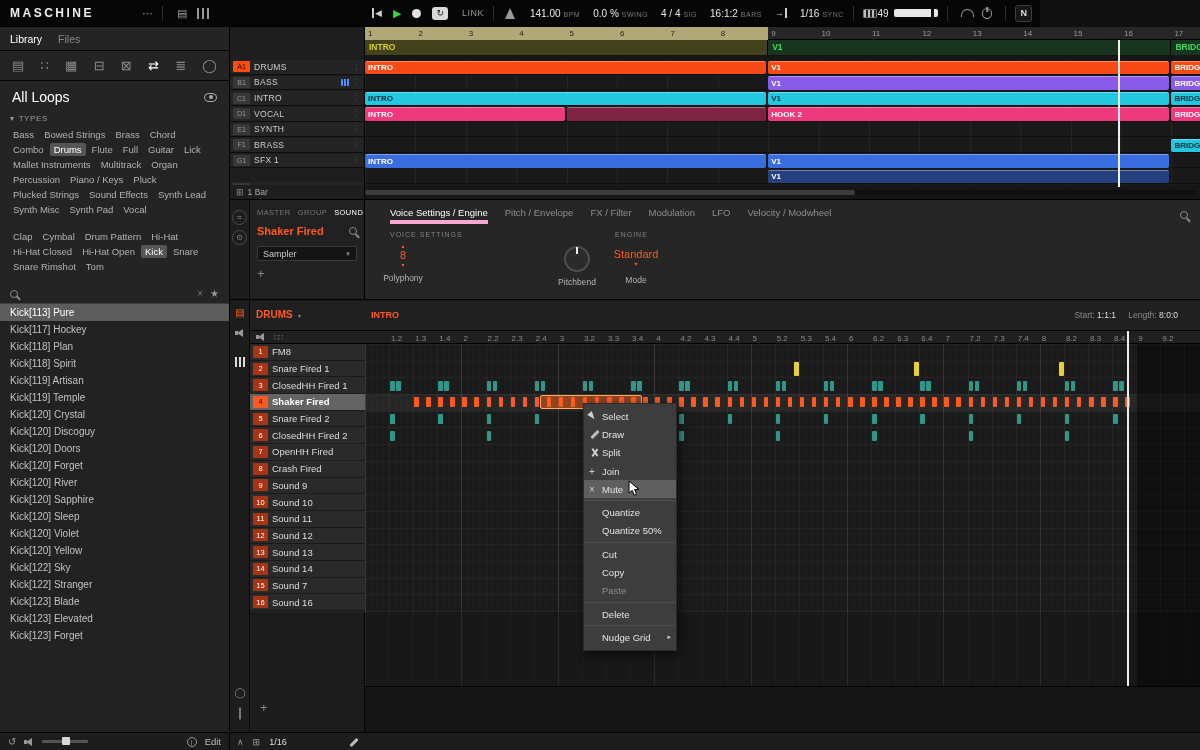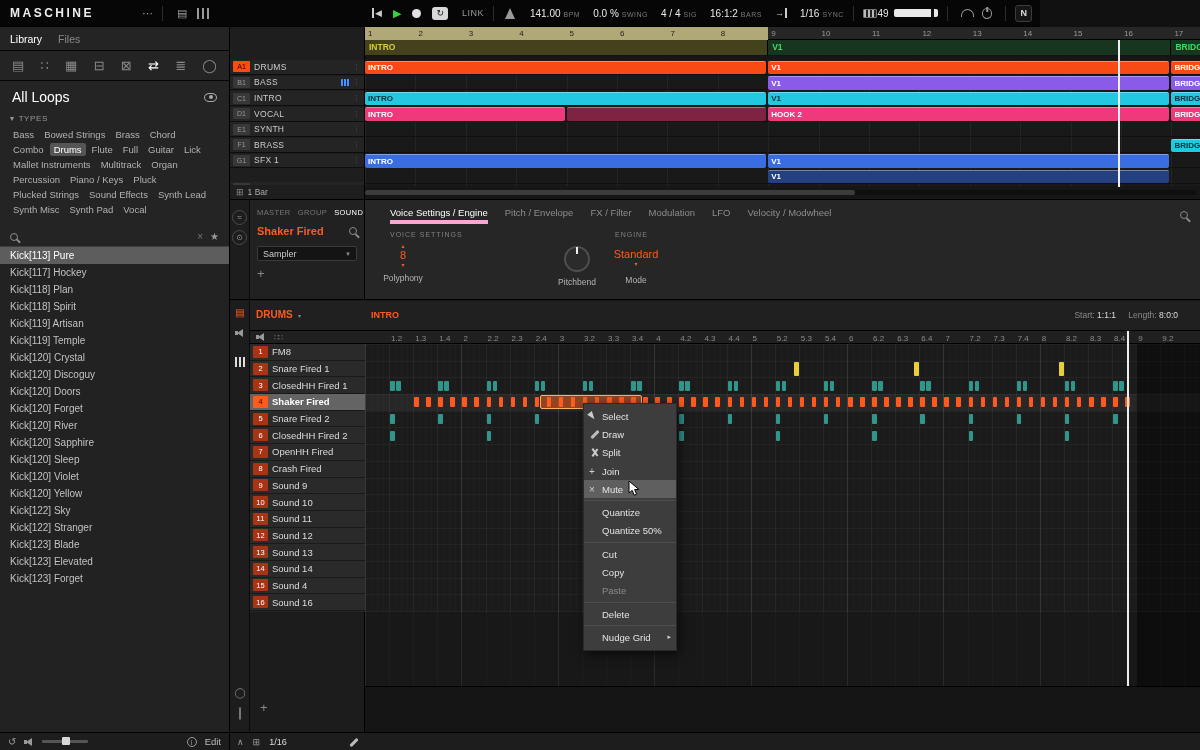--- a/index.html
+++ b/index.html
@@ -283,20 +283,32 @@
       <div class="tag">Percussion</div>
       <div class="tag">Piano / Keys</div>
       <div class="tag">Pluck</div>
       <div class="tag">Plucked Strings</div>
       <div class="tag">Sound Effects</div>
       <div class="tag">Synth Lead</div>
       <div class="tag">Synth Misc</div>
       <div class="tag">Synth Pad</div>
       <div class="tag">Vocal</div>
     </div>
+  <div class="cloud second">
+      <div class="tag">Clap</div>
+      <div class="tag">Cymbal</div>
+      <div class="tag">Drum Pattern</div>
+      <div class="tag">Hi-Hat</div>
+      <div class="tag">Hi-Hat Closed</div>
+      <div class="tag">Hi-Hat Open</div>
+      <div class="tag sel">Kick</div>
+      <div class="tag">Snare</div>
+      <div class="tag">Snare Rimshot</div>
+      <div class="tag">Tom</div>
+    </div>
   <div class="srch">
     <span class="mag"></span>
     <span class="x">×</span>
     <span class="star">★</span>
   </div>
   <div class="rlist">
       <div class="rrow sel">Kick[113] Pure</div>
       <div class="rrow">Kick[117] Hockey</div>
       <div class="rrow">Kick[118] Plan</div>
       <div class="rrow">Kick[118] Spirit</div>
@@ -570,21 +582,21 @@
         <div class="srow">
           <div class="snum">13</div>
           <div class="sname2">Sound 13</div>
         </div>
         <div class="srow">
           <div class="snum">14</div>
           <div class="sname2">Sound 14</div>
         </div>
         <div class="srow">
           <div class="snum">15</div>
-          <div class="sname2">Sound 4</div>
+          <div class="sname2">Sound 7</div>
         </div>
         <div class="srow">
           <div class="snum">16</div>
           <div class="sname2">Sound 16</div>
         </div>
       </div>
     <div class="slist-below">
       <div class="plus2">+</div>
     </div>
     <div class="gridwrap">

